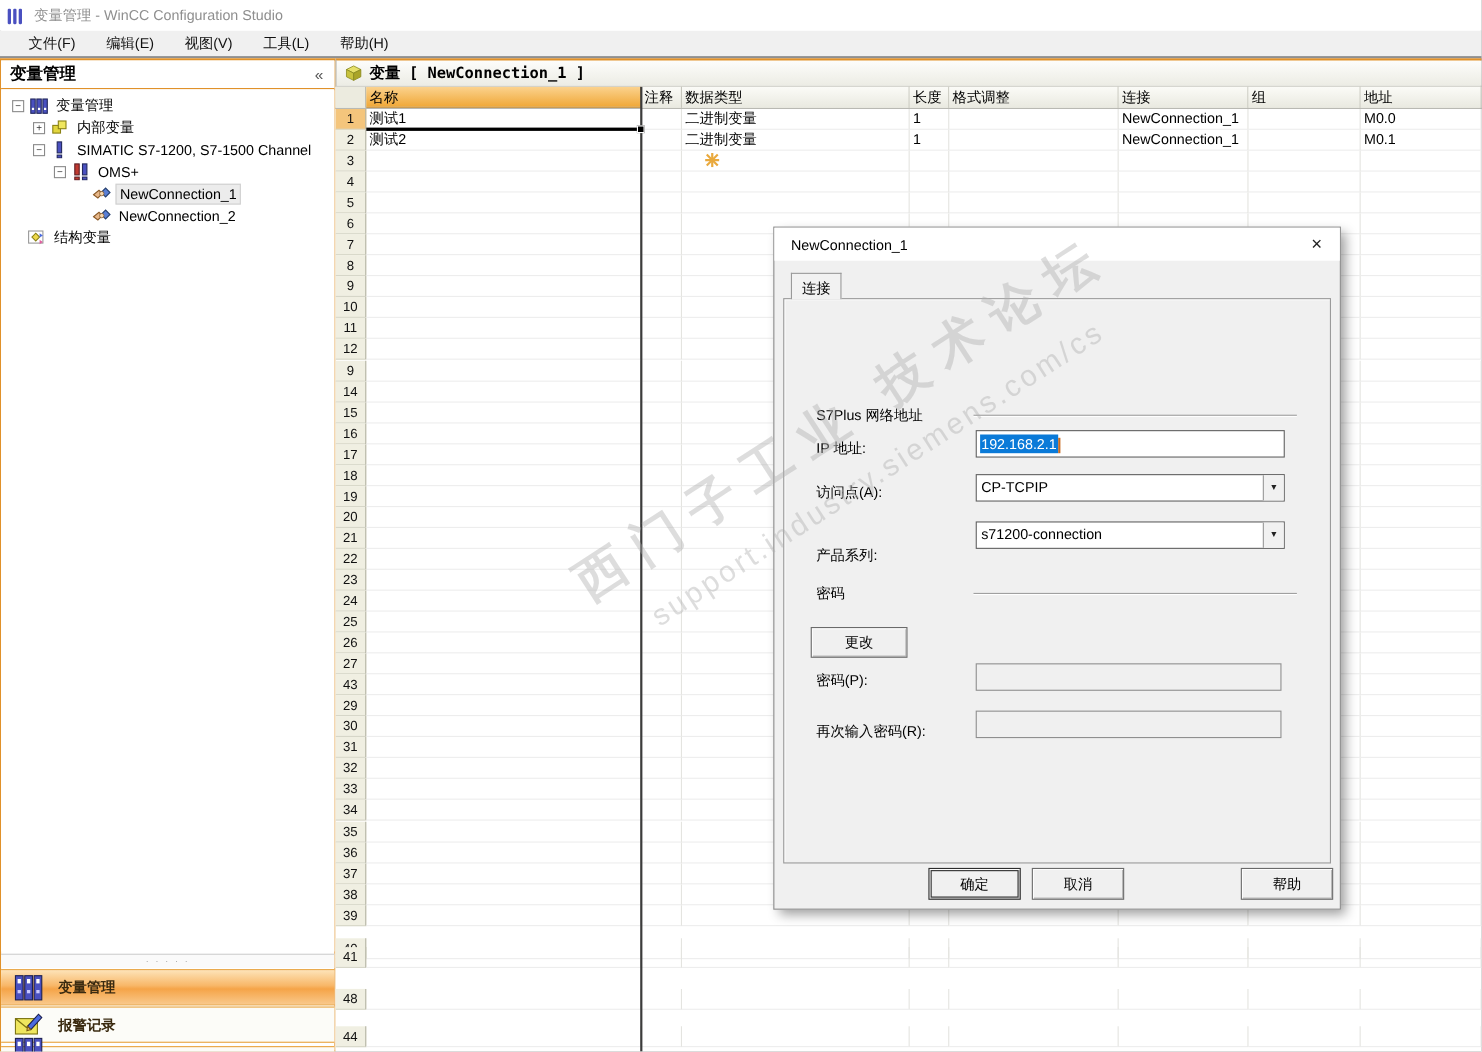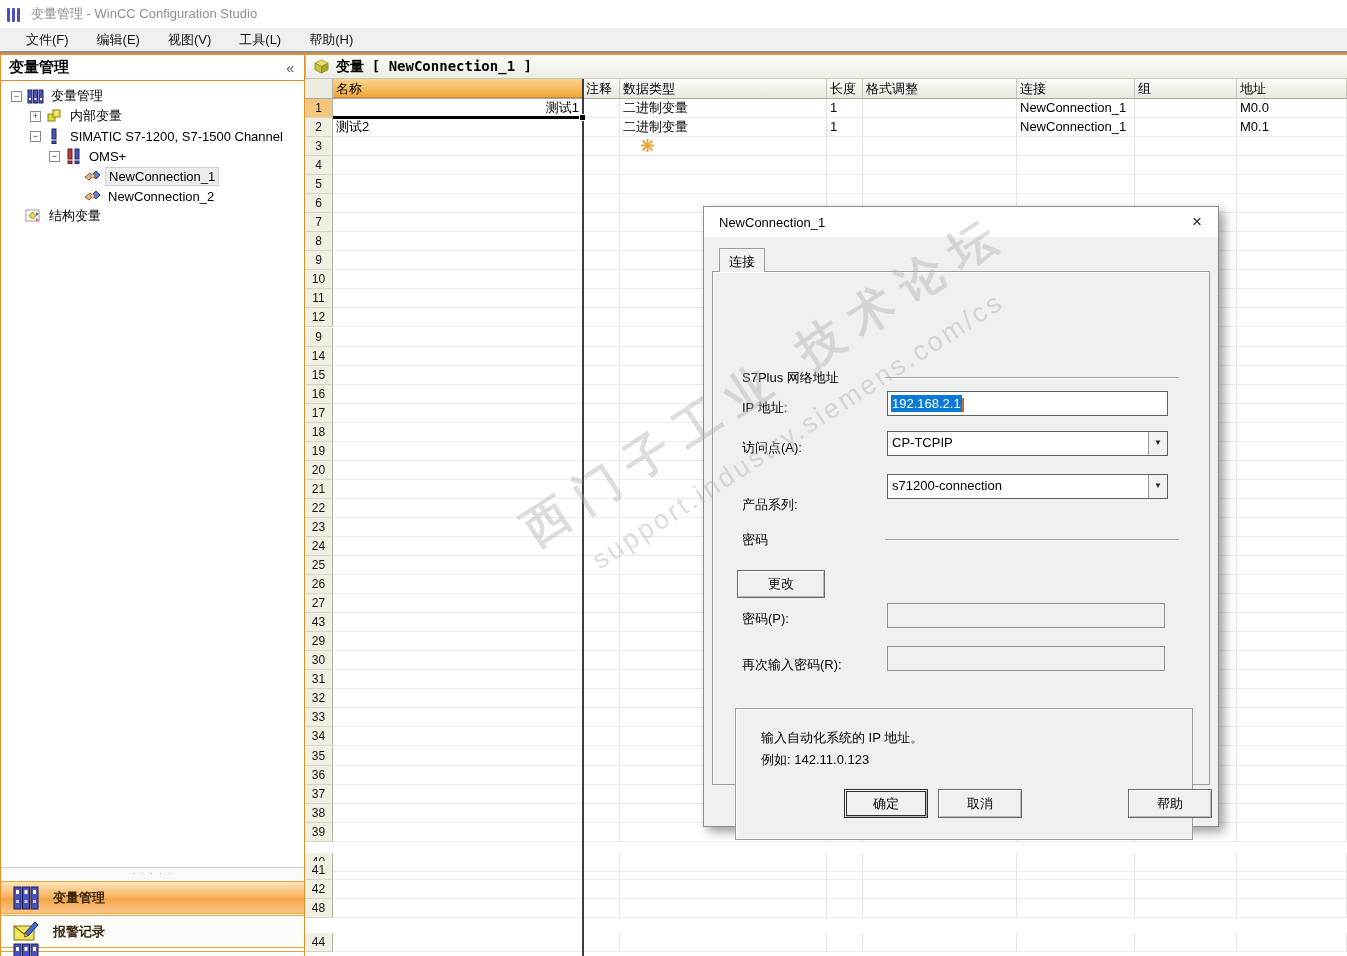--- a/index.html
+++ b/index.html
@@ -265,21 +265,21 @@
     <div class="col-h" style="left: 522px; width: 36px;">长度</div>
     <div class="col-h" style="left: 558px; width: 154px;">格式调整</div>
     <div class="col-h" style="left: 712px; width: 118px;">连接</div>
     <div class="col-h" style="left: 830px; width: 102px;">组</div>
     <div class="col-h" style="left: 932px; width: 110px;">地址</div>
   </div>
 
 <div id="grid" class="abs">
     <div class="grid-row" style="top: 0px;">
       <div class="row-num selected">1</div>
-      <div class="cell" style="left: 28px; width: 250px; text-align: right;">测试1</div>
+      <div class="cell" style="left: 28px; width: 250px;">测试1</div>
       <div class="cell" style="left: 278px; width: 37px;"></div>
       <div class="cell" style="left: 315px; width: 207px;">二进制变量</div>
       <div class="cell" style="left: 522px; width: 36px;">1</div>
       <div class="cell" style="left: 558px; width: 154px;"></div>
       <div class="cell" style="left: 712px; width: 118px;">NewConnection_1</div>
       <div class="cell" style="left: 830px; width: 102px;"></div>
       <div class="cell" style="left: 932px; width: 110px;">M0.0</div>
     </div>
     <div class="grid-row" style="top: 19px;">
       <div class="row-num">2</div>
@@ -713,31 +713,20 @@
       <div class="cell" style="left: 278px; width: 37px;"></div>
       <div class="cell" style="left: 315px; width: 207px;"></div>
       <div class="cell" style="left: 522px; width: 36px;"></div>
       <div class="cell" style="left: 558px; width: 154px;"></div>
       <div class="cell" style="left: 712px; width: 118px;"></div>
       <div class="cell" style="left: 830px; width: 102px;"></div>
       <div class="cell" style="left: 932px; width: 110px;"></div>
     </div>
     <div class="grid-row" style="top: 762px;">
       <div class="row-num">41</div>
-      <div class="cell" style="left: 28px; width: 250px;"></div>
-      <div class="cell" style="left: 278px; width: 37px;"></div>
-      <div class="cell" style="left: 315px; width: 207px;"></div>
-      <div class="cell" style="left: 522px; width: 36px;"></div>
-      <div class="cell" style="left: 558px; width: 154px;"></div>
-      <div class="cell" style="left: 712px; width: 118px;"></div>
-      <div class="cell" style="left: 830px; width: 102px;"></div>
-      <div class="cell" style="left: 932px; width: 110px;"></div>
-    </div>
-    <div class="grid-row" style="top: 781px;">
-      <div class="row-num">42</div>
       <div class="cell" style="left: 28px; width: 250px;"></div>
       <div class="cell" style="left: 278px; width: 37px;"></div>
       <div class="cell" style="left: 315px; width: 207px;"></div>
       <div class="cell" style="left: 522px; width: 36px;"></div>
       <div class="cell" style="left: 558px; width: 154px;"></div>
       <div class="cell" style="left: 712px; width: 118px;"></div>
       <div class="cell" style="left: 830px; width: 102px;"></div>
       <div class="cell" style="left: 932px; width: 110px;"></div>
     </div>
     <div class="grid-row" style="top: 800px;">
@@ -799,24 +788,20 @@
     <span class="group-line" style="left:172px; top:267px; width:294px;"></span>
 
     <button class="win-btn" style="left:24px; top:298px; width:88px; height:28px;">更改</button>
 
     <span class="dlg-label" style="left:29px; top:338px;">密码(P):</span>
     <div class="txt-input disabled" style="left:174px; top:331px; width:278px;"><span></span></div>
 
     <span class="dlg-label" style="left:29px; top:384px;">再次输入密码(R):</span>
     <div class="txt-input disabled" style="left:174px; top:374px; width:278px;"><span></span></div>
 
-    <div id="info-box">
-      <span class="info-line" style="top:20px;">输入自动化系统的 IP 地址。</span>
-      <span class="info-line" style="top:42px;">例如: 142.11.0.123</span>
-    </div>
   </div>
   <button class="win-btn default" style="left:140px; top:582px; width:84px; height:29px;">确定</button>
   <button class="win-btn" style="left:234px; top:582px; width:84px; height:29px;">取消</button>
   <button class="win-btn" style="left:424px; top:582px; width:84px; height:29px;">帮助</button>
 </div>
 
 <div id="watermark" class="abs">
   <div class="wm1">西门子工业 技术论坛</div>
   <div class="wm2">support.industry.siemens.com/cs</div>
 </div>

